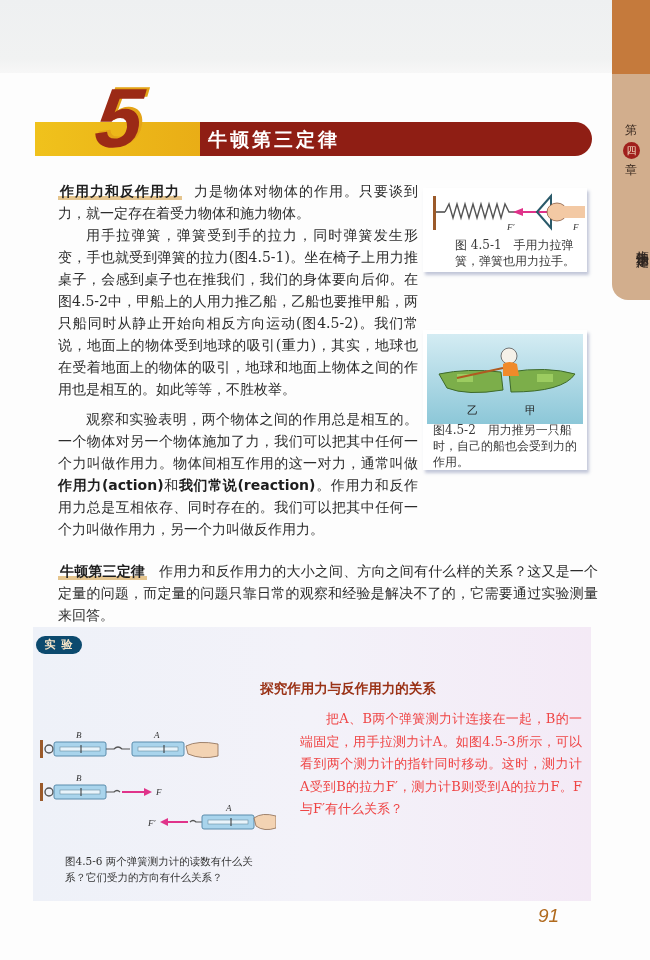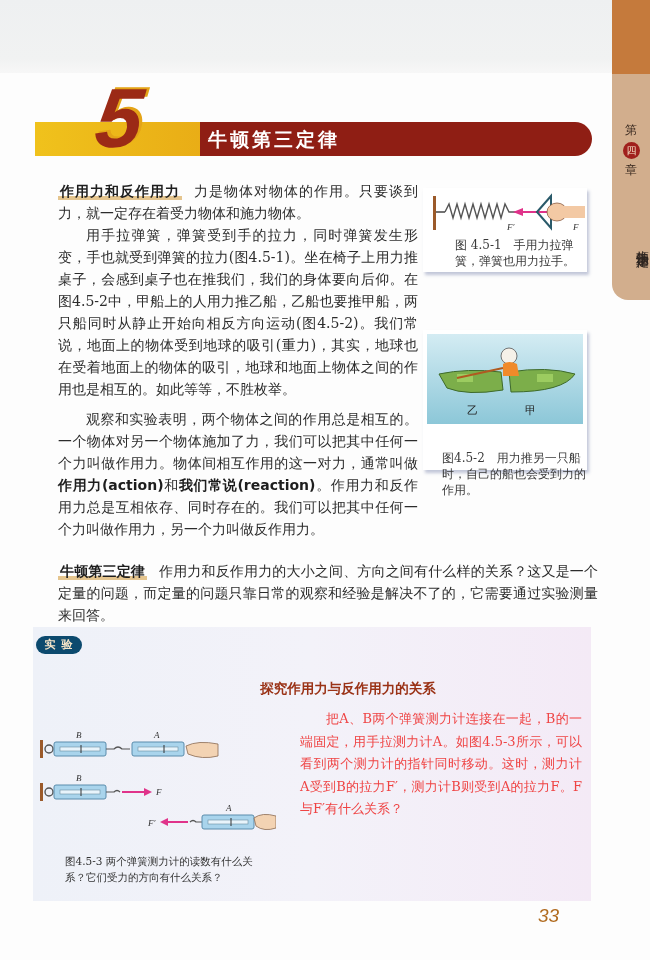--- a/index.html
+++ b/index.html
@@ -188,21 +188,21 @@
   <path d="M12,40 Q40,34 74,38 L76,56 Q40,62 20,54 Z" fill="#7cae4a" stroke="#3d6a2a" stroke-width="1"></path>
   <path d="M82,38 Q120,32 148,40 Q136,58 84,58 Z" fill="#7cae4a" stroke="#3d6a2a" stroke-width="1"></path>
   <rect x="30" y="40" width="16" height="8" fill="#9ccc60"></rect>
   <rect x="110" y="40" width="16" height="8" fill="#9ccc60"></rect>
   <circle cx="82" cy="22" r="8" fill="#f6f1e8" stroke="#555" stroke-width="0.8"></circle>
   <path d="M76,30 Q82,26 90,30 L92,42 L76,42 Z" fill="#f08a2a"></path>
   <line x1="30" y1="44" x2="76" y2="34" stroke="#b05a20" stroke-width="2"></line>
   <text x="40" y="80" font-size="11" fill="#222" font-family="DejaVu Sans, sans-serif">乙</text>
   <text x="98" y="80" font-size="11" fill="#222" font-family="DejaVu Sans, sans-serif">甲</text>
 </svg>
-<div class="fig-caption" style="left:433px; top:450px; width:150px;margin-left:9px;">图4.5-2　用力推另一只船时，自己的船也会受到力的作用。</div>
+<div class="fig-caption" style="left:433px; top:422px; width:150px;">图4.5-2　用力推另一只船时，自己的船也会受到力的作用。</div>
 
 <div class="wide-para">
   <span class="kw">牛顿第三定律</span><span>作用力和反作用力的大小之间、方向之间有什么样的关系？这又是一个定量的问题，而定量的问题只靠日常的观察和经验是解决不了的，它需要通过实验测量来回答。</span>
 </div>
 
 <div class="exp-box"></div>
 <div class="exp-badge">实验</div>
 <div class="exp-title">探究作用力与反作用力的关系</div>
 
 <svg style="left:36px; top:728px;" width="240" height="110" viewBox="0 0 240 110">
@@ -234,17 +234,17 @@
   <text x="112" y="98" font-size="9" font-style="italic" fill="#333" font-family="Liberation Serif, serif">F′</text>
   <polygon points="124,94 132,90 132,98" fill="#e0338a"></polygon>
   <line x1="130" y1="94" x2="152" y2="94" stroke="#e0338a" stroke-width="2"></line>
   <path d="M154,94 Q157,91 160,94 L166,94" fill="none" stroke="#555" stroke-width="1.2"></path>
   <rect x="166" y="87" width="52" height="14" rx="2" fill="#a9d4ec" stroke="#5a8cac" stroke-width="1"></rect>
   <rect x="172" y="92" width="40" height="4" fill="#e8f4fb" stroke="#6a8ca0" stroke-width="0.6"></rect>
   <line x1="195" y1="90" x2="195" y2="98" stroke="#333" stroke-width="1"></line>
   <path d="M218,90 Q226,84 240,88 L240,100 Q228,104 220,98 Z" fill="#f3d3b3" stroke="#8a6a50" stroke-width="0.8"></path>
   <text x="190" y="83" font-size="9" font-style="italic" fill="#333" font-family="Liberation Serif, serif">A</text>
 </svg>
-<div class="exp-caption">图4.5-3 两个弹簧测力计的读数有什么关系？它们受力的方向有什么关系？</div>
+<div class="exp-caption">图4.5-6 两个弹簧测力计的读数有什么关系？它们受力的方向有什么关系？</div>
 
 <div class="exp-text">把A、B两个弹簧测力计连接在一起，B的一端固定，用手拉测力计A。如图4.5-3所示，可以看到两个测力计的指针同时移动。这时，测力计A受到B的拉力F′，测力计B则受到A的拉力F。F与F′有什么关系？</div>
 
-<div class="page-number">33</div>
+<div class="page-number">91</div>
 
 </body></html>

